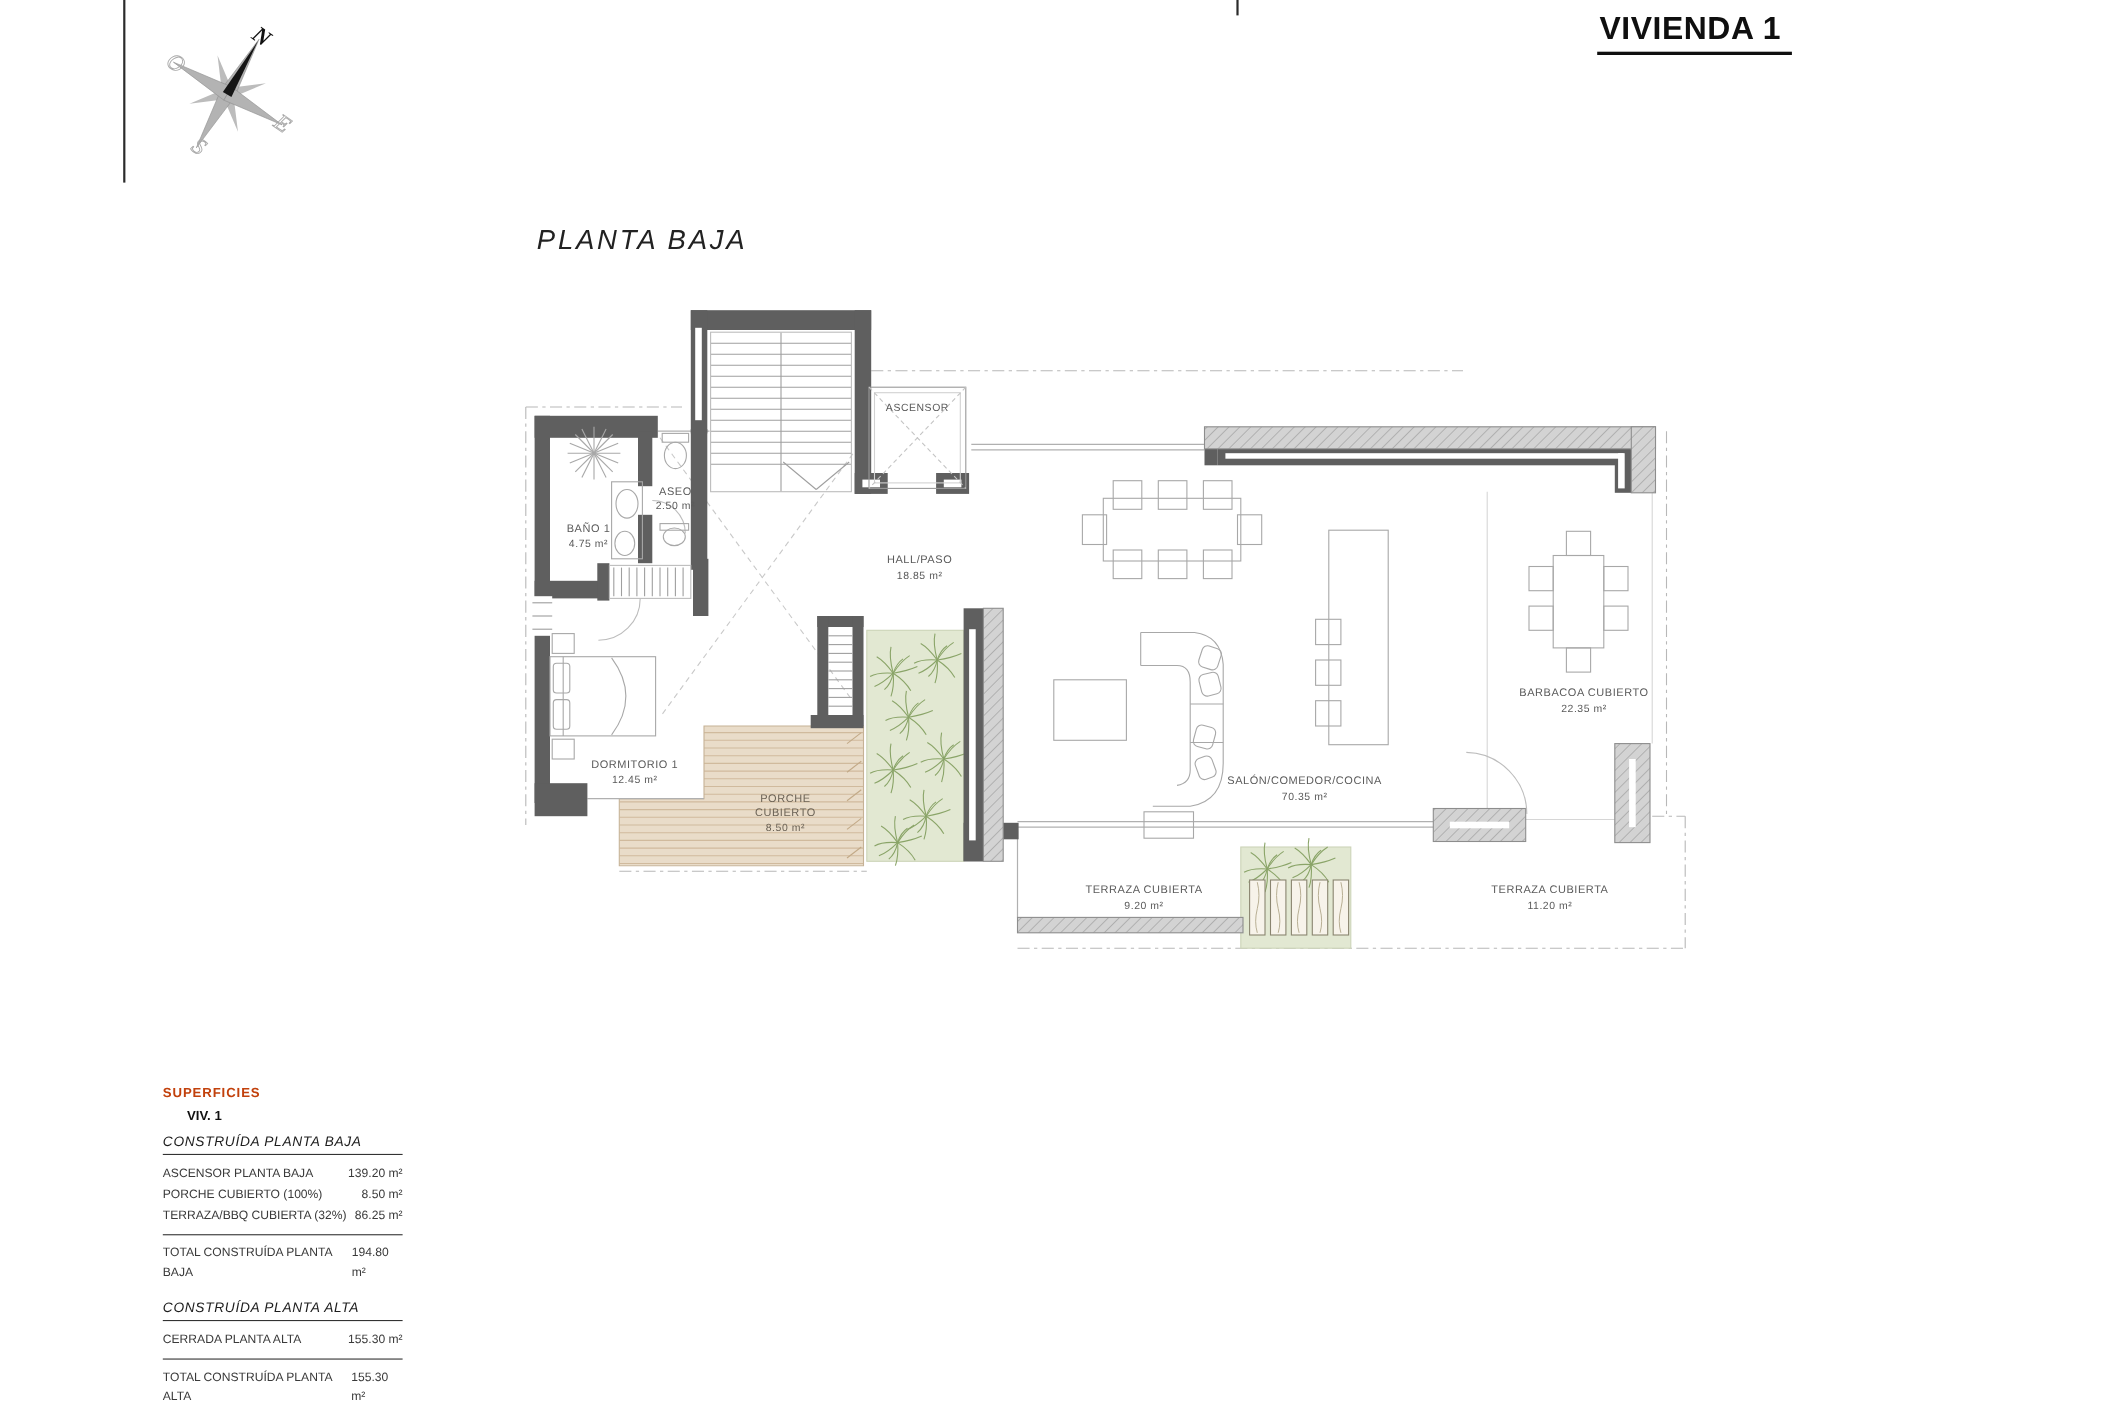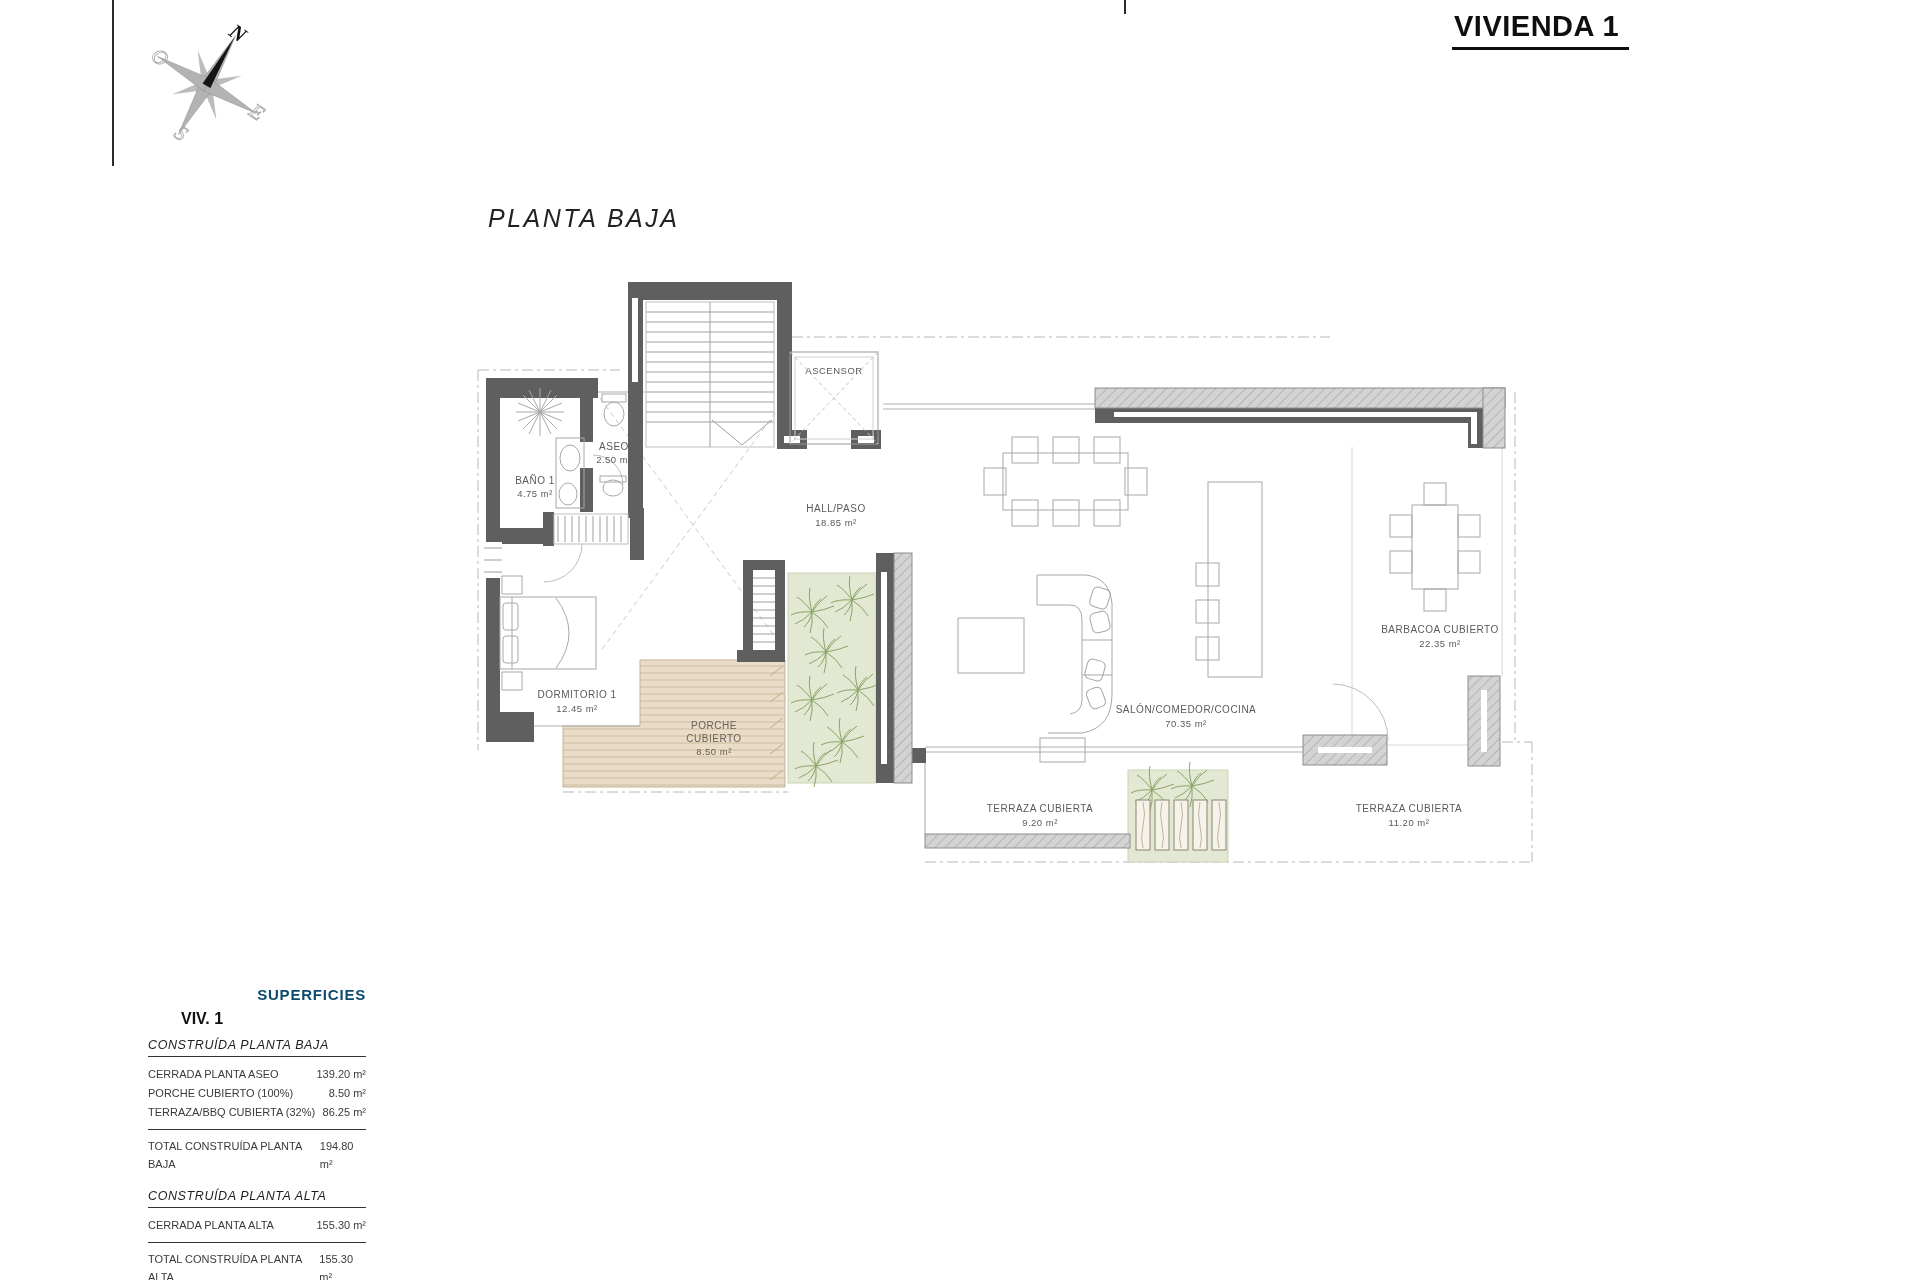--- a/index.html
+++ b/index.html
@@ -6,22 +6,22 @@
   #page{position:relative;width:1920px;height:1280px;background:#ffffff;overflow:hidden;
         font-family:"Liberation Sans",sans-serif;}
   #plan-svg{position:absolute;left:0;top:0;}
   .sheet-title{position:absolute;left:1452px;top:10px;
       font-size:29px;font-weight:bold;letter-spacing:.5px;color:#0f0f0f;
       border-bottom:3.5px solid #0f0f0f;padding:0 10px 4px 2px;}
   .plan-title{position:absolute;left:488px;top:204px;
       font-size:25px;font-style:italic;letter-spacing:2.5px;color:#222;}
   
   .surf{position:absolute;left:148px;top:986px;width:218px;color:#2e2e2e;}
-  .surf .head{font-size:15px;font-weight:bold;text-align:right;letter-spacing:.8px;color:#0c4a6e;}
-  .surf .viv{font-size:16px;font-weight:bold;margin:7px 0 6px 33px;color:#111;}
+  .surf .head{font-size:12px;font-weight:bold;text-align:left;letter-spacing:.8px;color:#c2410c;}
+  .surf .viv{font-size:12px;font-weight:bold;margin:7px 0 6px 22px;color:#111;}
   .surf .sect{font-size:12.5px;font-style:italic;letter-spacing:.6px;color:#1d1d1d;
       border-bottom:1.2px solid #333;padding-bottom:4px;margin-top:10px;}
   .surf .rows{margin-top:8px;}
   .surf .row{display:flex;justify-content:space-between;font-size:11px;line-height:19px;color:#3a3a3a;}
   .surf .total{display:flex;justify-content:center;font-size:11px;line-height:18px;
       border-top:1.2px solid #333;margin-top:7px;padding-top:7px;color:#3a3a3a;}
   .frame-line{position:absolute;background:#2b2b2b;}
 </style>
 </head>
 <body>
@@ -418,21 +418,21 @@
     </g>
   </svg>
 
   <div class="surf">
     <div class="head">SUPERFICIES</div>
     <div class="viv">VIV. 1</div>
 
     <div class="sect">CONSTRUÍDA PLANTA BAJA</div>
     <div class="rows">
       <div class="row">
-        <span>CERRADA PLANTA ASEO</span>
+        <span>ASCENSOR PLANTA BAJA</span>
         <span>139.20 m²</span>
       </div>
       <div class="row">
         <span>PORCHE CUBIERTO (100%)</span>
         <span>8.50 m²</span>
       </div>
       <div class="row">
         <span>TERRAZA/BBQ CUBIERTA (32%)</span>
         <span>86.25 m²</span>
       </div>

